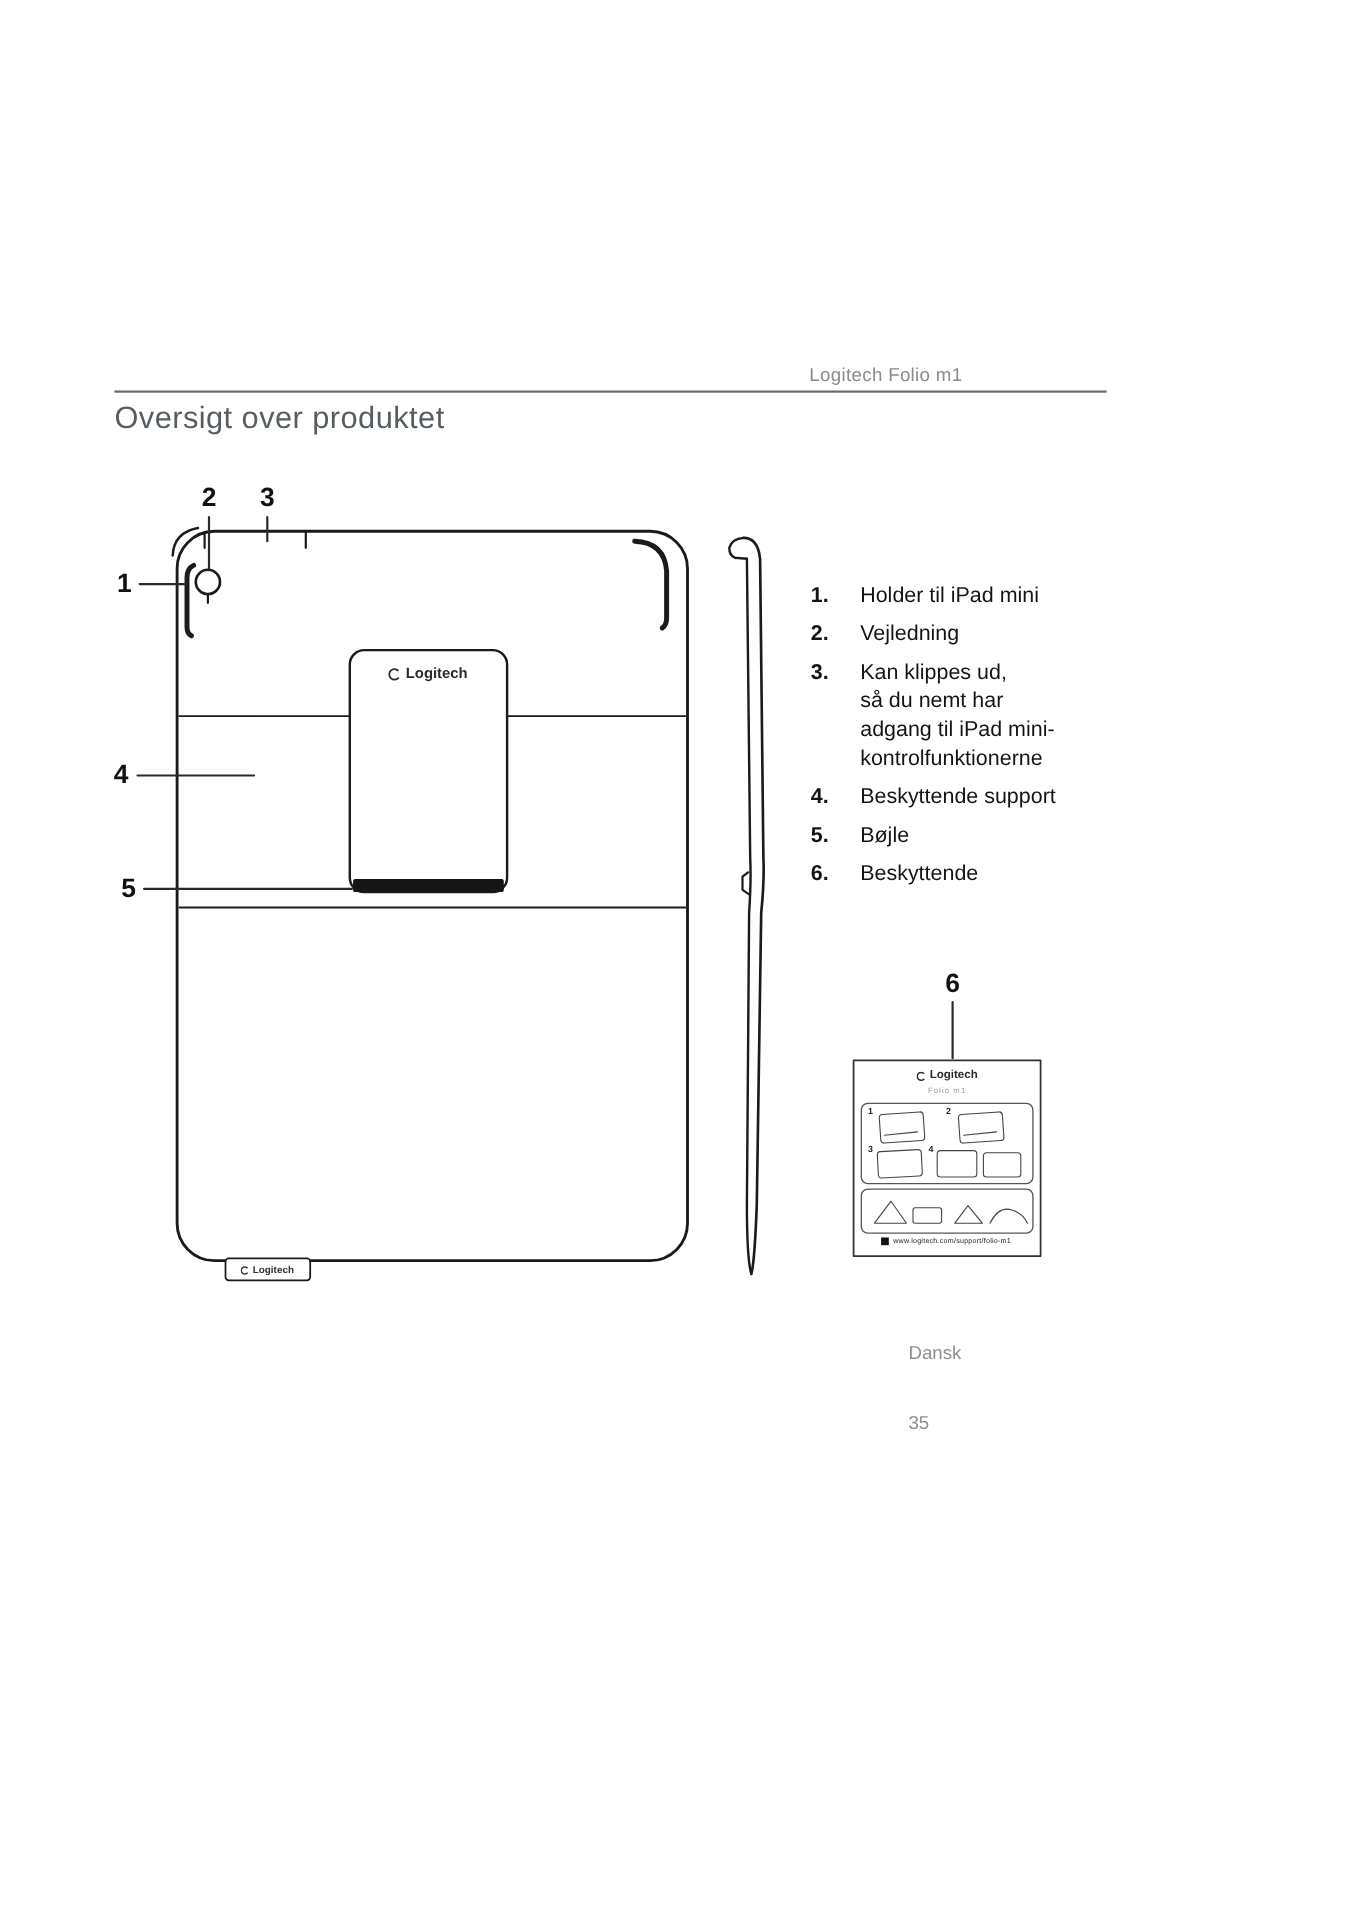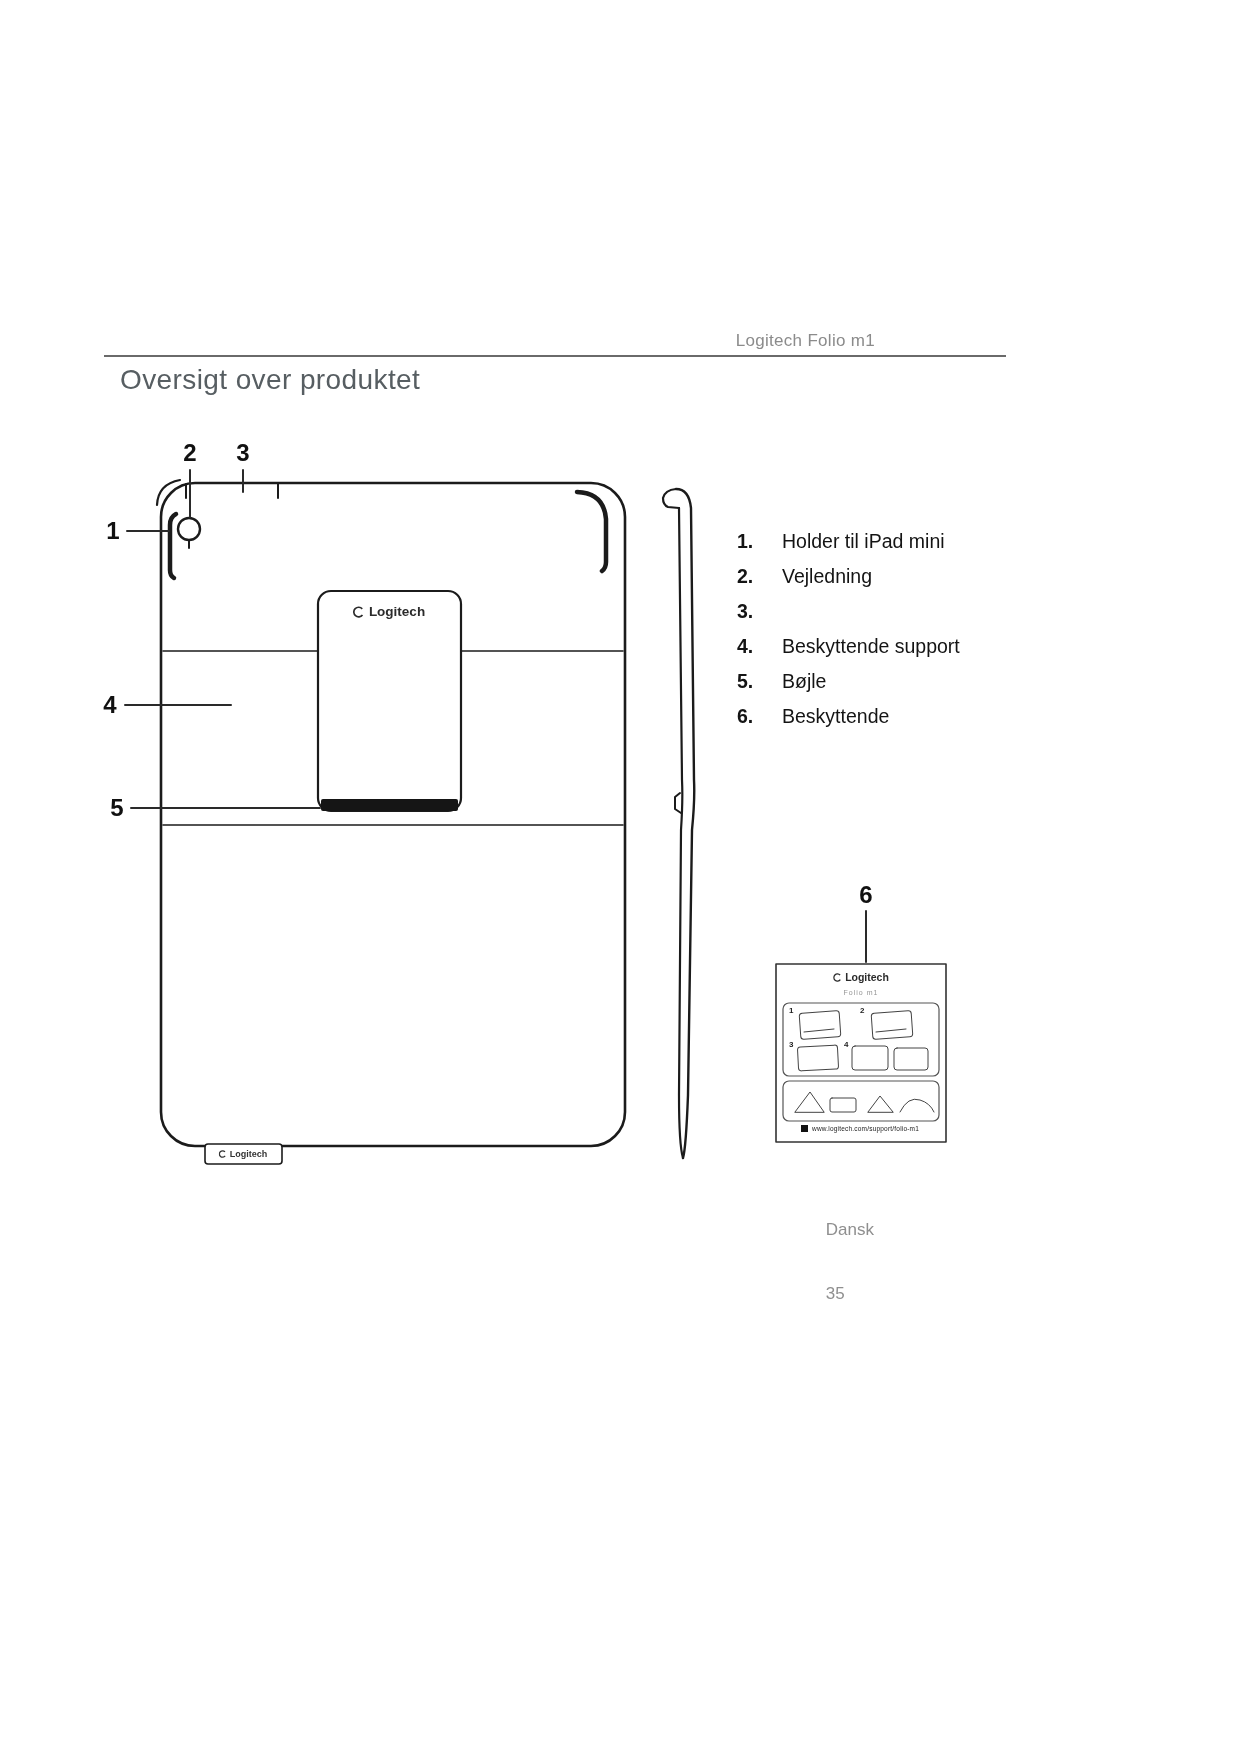--- a/index.html
+++ b/index.html
@@ -7,39 +7,39 @@
         font-family:"Liberation Sans","DejaVu Sans",sans-serif;color:#1b1b1b;}
   .abs{position:absolute;}
   .header-brand{font-size:17px;color:#8b8b8b;letter-spacing:0.3px;}
   .rule{height:2px;background:#6a6a6a;}
   .page-title{font-size:28px;color:#575e62;letter-spacing:0.4px;}
   .callout-num{font-size:24px;font-weight:bold;color:#111;transform:translateX(-50%);}
   .legend{width:270px;}
   .legend-item{display:flex;margin-bottom:9px;font-size:19.5px;line-height:26px;color:#141414;}
   .legend-num{flex:0 0 27px;font-weight:bold;}
   .legend-text{white-space:pre-line;margin-left:18px;}
-  .logo-row{display:flex;align-items:center;transform:translateX(-50%);color:#2b2b2b;}
+  .logo-row{display:flex;align-items:flex-end;transform:translateX(-50%);color:#2b2b2b;}
   .logo-row svg{display:block;}
   .back-logo{gap:4px;font-size:13.5px;font-weight:bold;}
   .tab-logo{gap:3px;font-size:9px;font-weight:bold;color:#333;}
   .card-logo{gap:3px;font-size:10.5px;font-weight:bold;}
   .card-model{font-size:7px;color:#949494;letter-spacing:1px;transform:translateX(-50%);}
   .step-num{font-size:8px;font-weight:bold;color:#222;}
   .card-url{font-size:6.5px;color:#222;letter-spacing:0.2px;}
   .footer{display:flex;gap:44px;font-size:17px;color:#8f8f8f;}
 </style>
 </head>
 <body>
 
 <div id="page">
 
   <div class="abs header-brand" style="top:331px;right:235px;">Logitech Folio m1</div>
   <div class="abs rule" style="left:104px;top:355px;width:902px;"></div>
 
-  <div class="abs page-title" style="left:120px;top:364px;">Oversigt over produktet</div>
+  <div class="abs page-title" style="left:104px;top:364px;">Oversigt over produktet</div>
 
   <svg class="abs" style="left:0;top:0;" width="1241" height="1754" viewBox="0 0 1241 1754">
     <g stroke="#1b1b1b" fill="none" stroke-linecap="round" stroke-linejoin="round">
 
       <g>
         <rect x="161" y="483" width="464" height="663" rx="34" stroke-width="2.6" fill="#ffffff"></rect>
         <line x1="163" y1="651" x2="623" y2="651" stroke-width="1.6"></line>
         <line x1="163" y1="825" x2="623" y2="825" stroke-width="1.6"></line>
 
         <path d="M 186 484 L 186 498" stroke-width="2"></path>
@@ -125,20 +125,24 @@
     <div class="legend-item">
       <span class="legend-num">1.</span>
       <span class="legend-text">Holder til iPad mini</span>
     </div>
     <div class="legend-item">
       <span class="legend-num">2.</span>
       <span class="legend-text">Vejledning</span>
     </div>
     <div class="legend-item">
       <span class="legend-num">3.</span>
+      <span class="legend-text">Kan klippes ud,
+så du nemt har
+adgang til iPad mini-
+kontrolfunktionerne</span>
     </div>
     <div class="legend-item">
       <span class="legend-num">4.</span>
       <span class="legend-text">Beskyttende support</span>
     </div>
     <div class="legend-item">
       <span class="legend-num">5.</span>
       <span class="legend-text">Bøjle</span>
     </div>
     <div class="legend-item">

